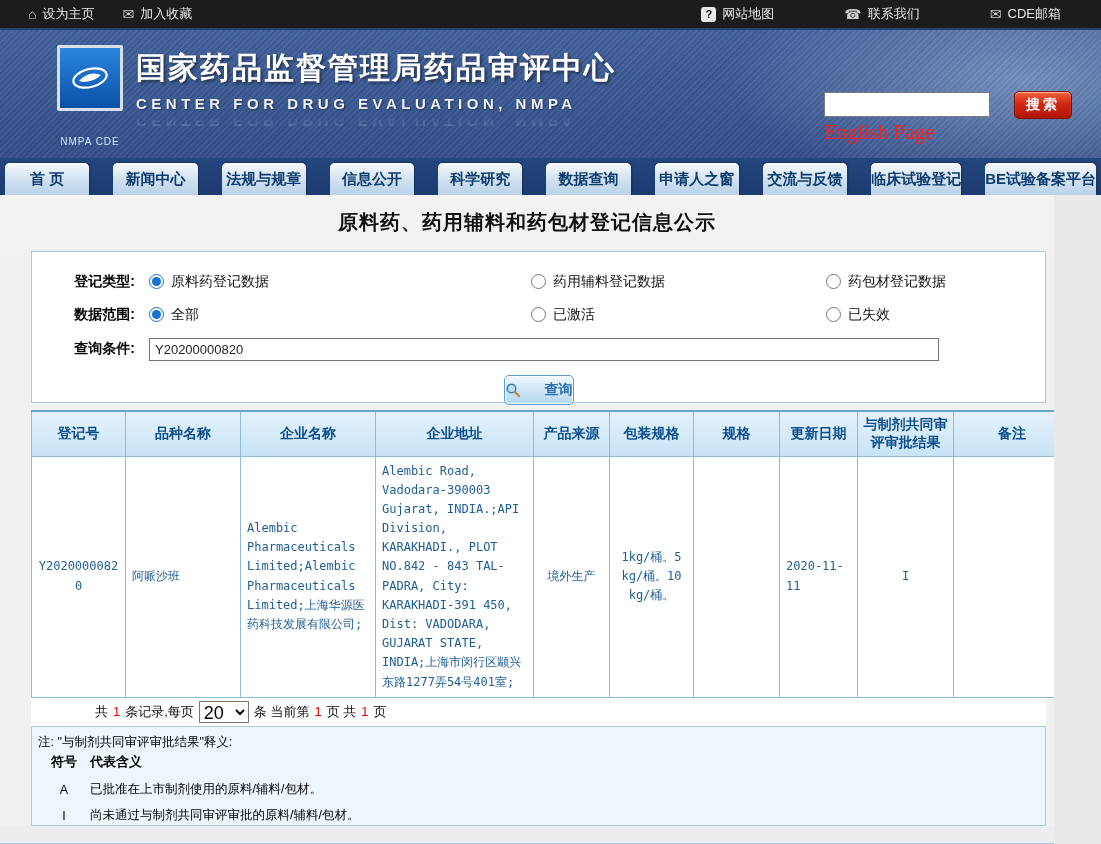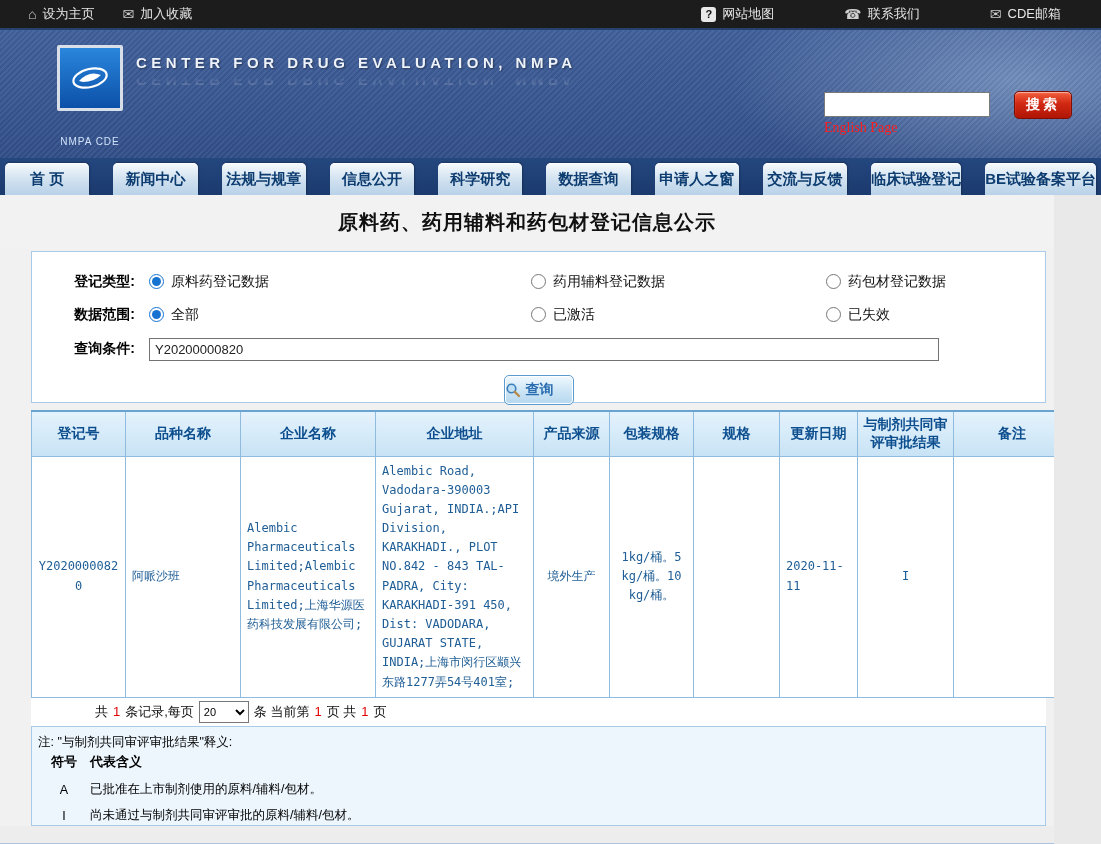--- a/index.html
+++ b/index.html
@@ -36,21 +36,21 @@
     letter-spacing:4.5px; white-space:nowrap; text-shadow:1px 1px 2px rgba(0,0,0,0.4); }
   .title-en-reflect { transform:scaleY(-1); opacity:0.28; margin-top:1px;
     -webkit-mask-image:linear-gradient(rgba(0,0,0,0.9),transparent 75%);
             mask-image:linear-gradient(rgba(0,0,0,0.9),transparent 75%); }
   .hdr-search-input { position:absolute; left:824px; top:62px; width:166px; height:25px;
     border:1px solid #7a7a7a; background:#ffffff; font-size:13px; padding:0 4px; }
   .hdr-search-btn { position:absolute; left:1014px; top:61px; width:58px; height:28px;
     background:linear-gradient(#f4603f,#d02812 45%,#b01505); color:#fff; font-weight:bold;
     font-size:14px; border:1px solid #7e0d02; border-radius:5px; cursor:pointer;
     box-shadow:inset 0 1px 1px rgba(255,255,255,0.55); letter-spacing:3px; }
-  .english-link { position:absolute; left:824px; top:90px; color:#ff1d1d; font-size:14px;
+  .english-link { position:absolute; left:824px; top:90px; color:#ff1d1d; font-size:21px;
     cursor:pointer; font-family:"Liberation Serif","DejaVu Serif",serif; }
 
   
   .nav { height:37px; background:linear-gradient(#24477f,#1b3a6e); display:flex;
     align-items:flex-end; padding:0 5px; gap:24px; }
   .nav-tab { flex:1; height:32px; background:linear-gradient(#f6fafd,#cfe0ef 55%,#b9d2e8);
     border-radius:5px 5px 0 0; display:flex; align-items:center; justify-content:center;
     color:#0d3c70; font-size:15px; font-weight:bold; cursor:pointer; white-space:nowrap;
     box-shadow:inset 0 1px 0 #fff, 1px -1px 2px rgba(0,0,0,0.25); }
 
@@ -67,37 +67,37 @@
   .form-row { display:grid; grid-template-columns:117px 382px 295px 1fr; align-items:center; height:33px; }
   .form-label { text-align:right; padding-right:14px; font-size:14px; font-weight:bold; color:#000; }
   .radio-opt { display:flex; align-items:center; gap:7px; font-size:14px; color:#111; cursor:pointer; }
   .radio-opt input { width:15px; height:15px; accent-color:#1673d2; }
   .query-row { display:grid; grid-template-columns:117px 1fr; align-items:center; height:36px; }
   .query-input { width:790px; height:23px; border:1px solid #737373; font-size:13px; padding:0 5px;
     color:#222; }
   .btn-row { display:flex; justify-content:center; margin-top:8px; }
   .query-btn { width:70px; height:30px; background:linear-gradient(#f2f9fe,#cfe6f6 50%,#b5d7ee);
     border:1px solid #5d9bcd; border-radius:5px; box-shadow:inset 0 0 0 1px #fff;
-    display:flex; align-items:center; justify-content:flex-start; gap:5px; cursor:pointer;
+    display:flex; align-items:center; justify-content:space-between; gap:5px; cursor:pointer;
     color:#2a6db0; font-size:14px; font-weight:bold; }
 
   
   table.results { margin:7px 8px 0 31px; width:1039px; border-collapse:collapse; table-layout:fixed; }
   table.results th { height:45px; background:linear-gradient(#e4f2fc,#c8e3f5);
     border:1px solid #8fbcde; border-top:2px solid #68a3d2; color:#0c4e8e;
     font-size:14px; font-weight:bold; padding:2px 4px; }
   table.results td { background:#fff; border:1px solid #8fbcde; color:#1e5d95;
     font-family:"DejaVu Sans Mono","Liberation Mono",monospace; font-size:12px;
     padding:5px 6px; line-height:1.6; vertical-align:middle; word-wrap:break-word; height:185px; }
   .ta-c { text-align:center; } .ta-l { text-align:left; }
 
   .pagination { margin:0 8px 0 31px; height:28px; background:#fff; display:flex;
     align-items:center; padding-left:64px; gap:5px; font-size:13px; color:#111; }
   .pg-num { color:#e40000; }
-  .pg-select { width:50px; height:22px; font-size:11px; border:1px solid #777; background:#fff; }
+  .pg-select { width:50px; height:22px; font-size:18px; border:1px solid #777; background:#fff; }
 
   
   .notes { margin:0 8px 0 31px; height:100px; background:#edf6fd; border:1px solid #a9cbe8;
     padding:4px 0 0 6px; font-size:12.5px; color:#000; }
   .notes-title { height:22px; line-height:22px; }
   .note-head { display:flex; font-weight:bold; font-size:13px; height:24px; align-items:flex-start; }
   .note-row { display:flex; height:26px; align-items:center; }
   .note-sym { width:52px; text-align:center; }
   .note-meaning { flex:1; }
 
@@ -140,20 +140,21 @@
 
 <div class="site-header">
   <div class="logo-box">
     <svg width="46" height="46" viewBox="0 0 46 46">
       <ellipse cx="23" cy="23" rx="17" ry="9" fill="none" stroke="#ffffff" stroke-width="2.2" transform="rotate(-14 23 23)"></ellipse>
       <path d="M12 26 Q22 15 34 20 Q27 27 16 27 Z" fill="#ffffff"></path>
     </svg>
   </div>
   <div class="logo-caption">NMPA CDE</div>
   <div class="header-titles">
+    <div class="title-cn">国家药品监督管理局药品审评中心</div>
     <div class="title-en">CENTER FOR DRUG EVALUATION, NMPA</div>
     <div class="title-en title-en-reflect">CENTER FOR DRUG EVALUATION, NMPA</div>
   </div>
   <input class="hdr-search-input" type="text" value="" style="">
   <button class="hdr-search-btn">搜索</button>
   <div class="english-link">English Page</div>
 </div>
 
 <div class="nav">
   <div class="nav-tab">首 页</div>

